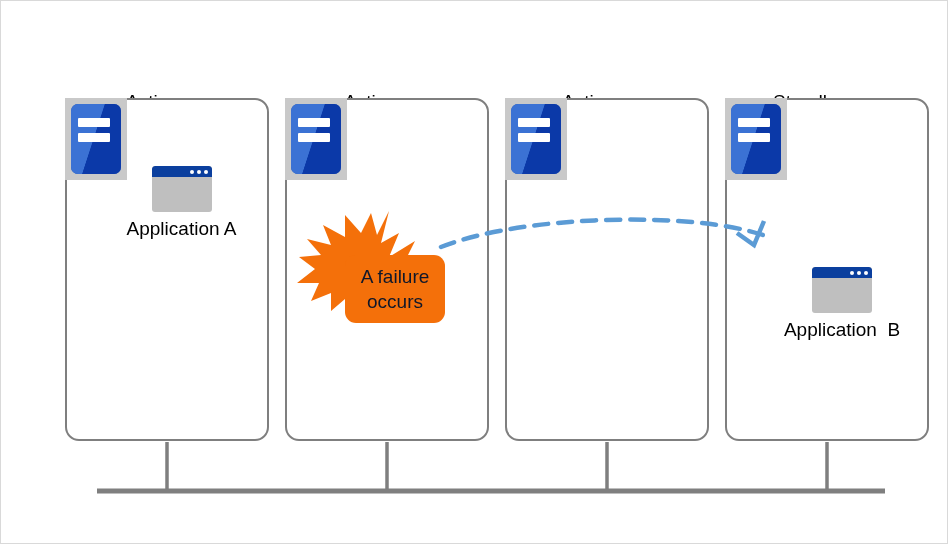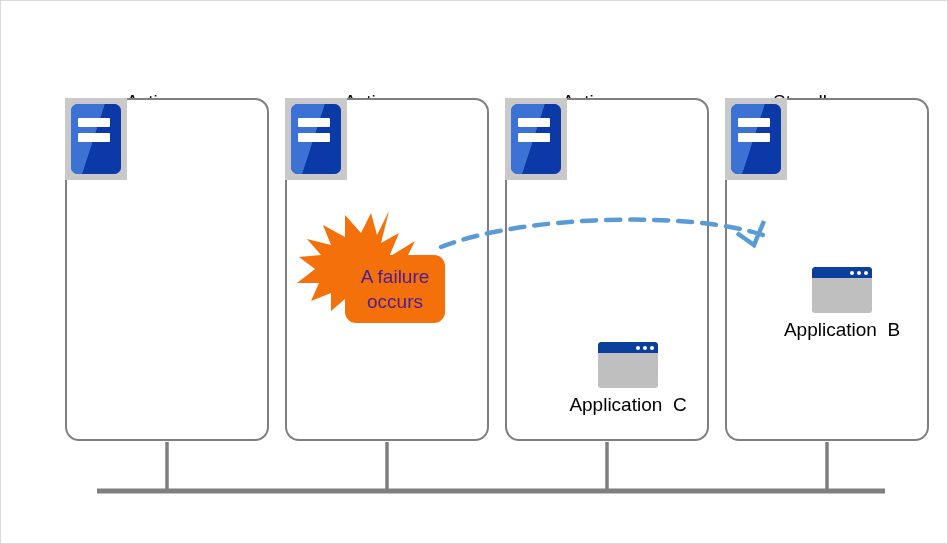--- a/index.html
+++ b/index.html
@@ -123,21 +123,21 @@
     position: absolute;
   }
   .burst-svg {
     position: absolute;
     left: 0; top: 0;
   }
   .failure-box {
     position: absolute;
     background: #f4700a;
     border-radius: 11px;
-    color: #4c1d95;
+    color: #0f172a;
     font-size: 19px;
     line-height: 25px;
     text-align: center;
     display: flex;
     align-items: center;
     justify-content: center;
     white-space: pre-line;
   }
 
   
@@ -174,20 +174,29 @@
     <span class="role">Standby server</span>
     <span class="name">Server 4</span>
   </div>
 
   <div class="server-box" style="left:64px; top:97px; width:204px; height:343px;"></div>
   <div class="server-icon" style="left:64px; top:97px;">
     <div class="body">
       <div class="bar b1"></div>
       <div class="bar b2"></div>
     </div>
+  </div>
+  <div class="app-item" style="left:108px; top:165px; width:145px;">
+    <div class="app-win">
+      <div class="title-bar"></div>
+      <div class="dot d1"></div>
+      <div class="dot d2"></div>
+      <div class="dot d3"></div>
+    </div>
+    <div class="app-label">Application A</div>
   </div>
 
   <div class="server-box" style="left:284px; top:97px; width:204px; height:343px;"></div>
   <div class="server-icon" style="left:284px; top:97px;">
     <div class="body">
       <div class="bar b1"></div>
       <div class="bar b2"></div>
     </div>
   </div>
 
@@ -204,29 +213,20 @@
     </div>
   </div>
 
   <div class="server-box" style="left:504px; top:97px; width:204px; height:343px;"></div>
   <div class="server-icon" style="left:504px; top:97px;">
     <div class="body">
       <div class="bar b1"></div>
       <div class="bar b2"></div>
     </div>
   </div>
-  <div class="app-item" style="left:552px; top:341px; width:150px;">
-    <div class="app-win">
-      <div class="title-bar"></div>
-      <div class="dot d1"></div>
-      <div class="dot d2"></div>
-      <div class="dot d3"></div>
-    </div>
-    <div class="app-label">Application  C</div>
-  </div>
 
   <div class="server-box" style="left:724px; top:97px; width:204px; height:343px;"></div>
   <div class="server-icon" style="left:724px; top:97px;">
     <div class="body">
       <div class="bar b1"></div>
       <div class="bar b2"></div>
     </div>
   </div>
   <div class="app-item" style="left:766px; top:266px; width:150px;">
     <div class="app-win">

